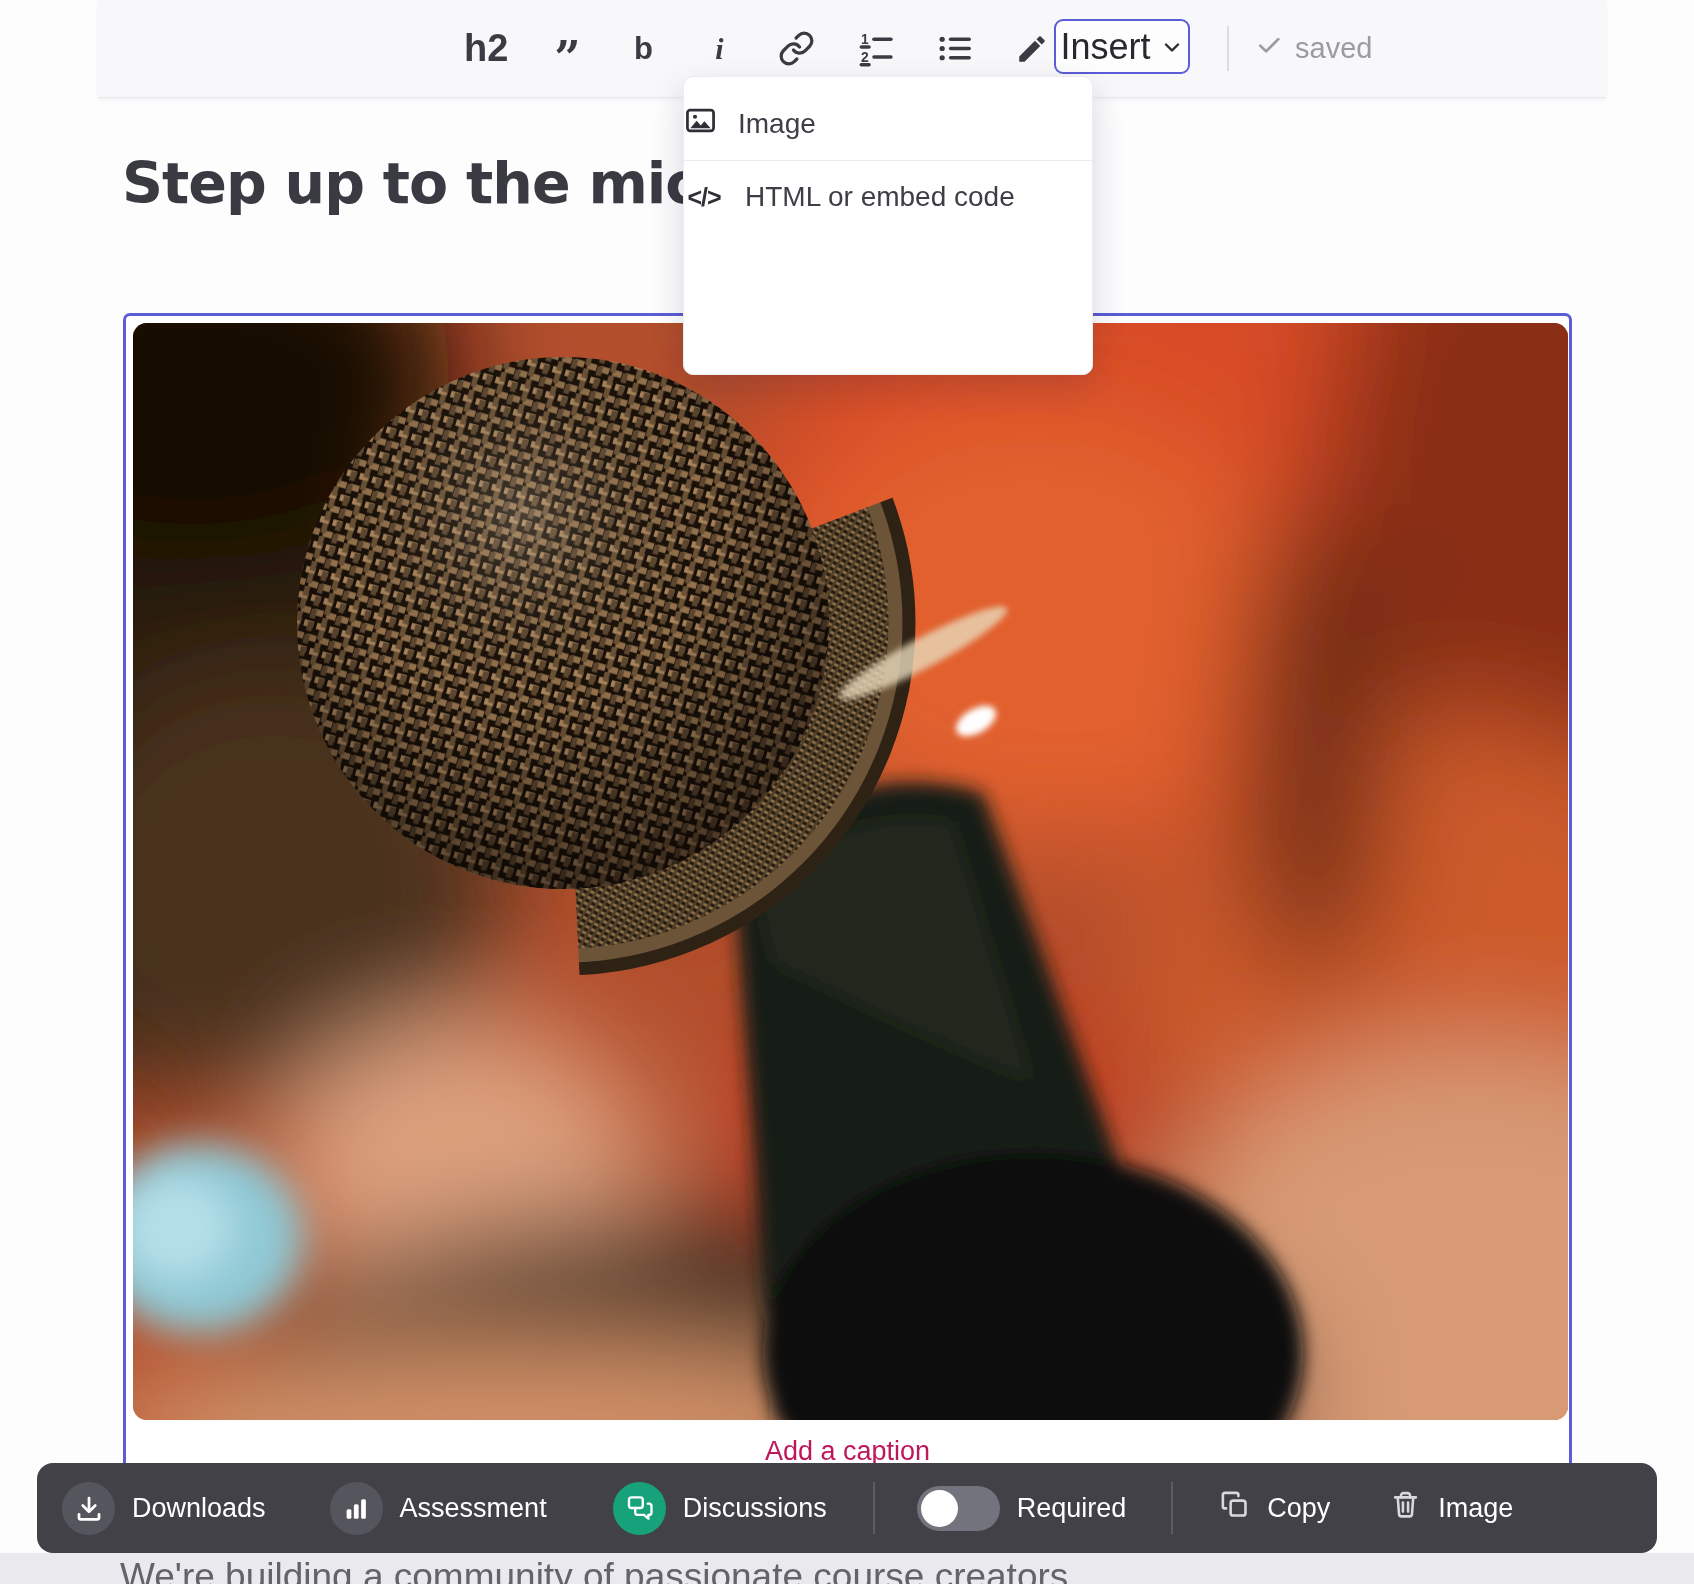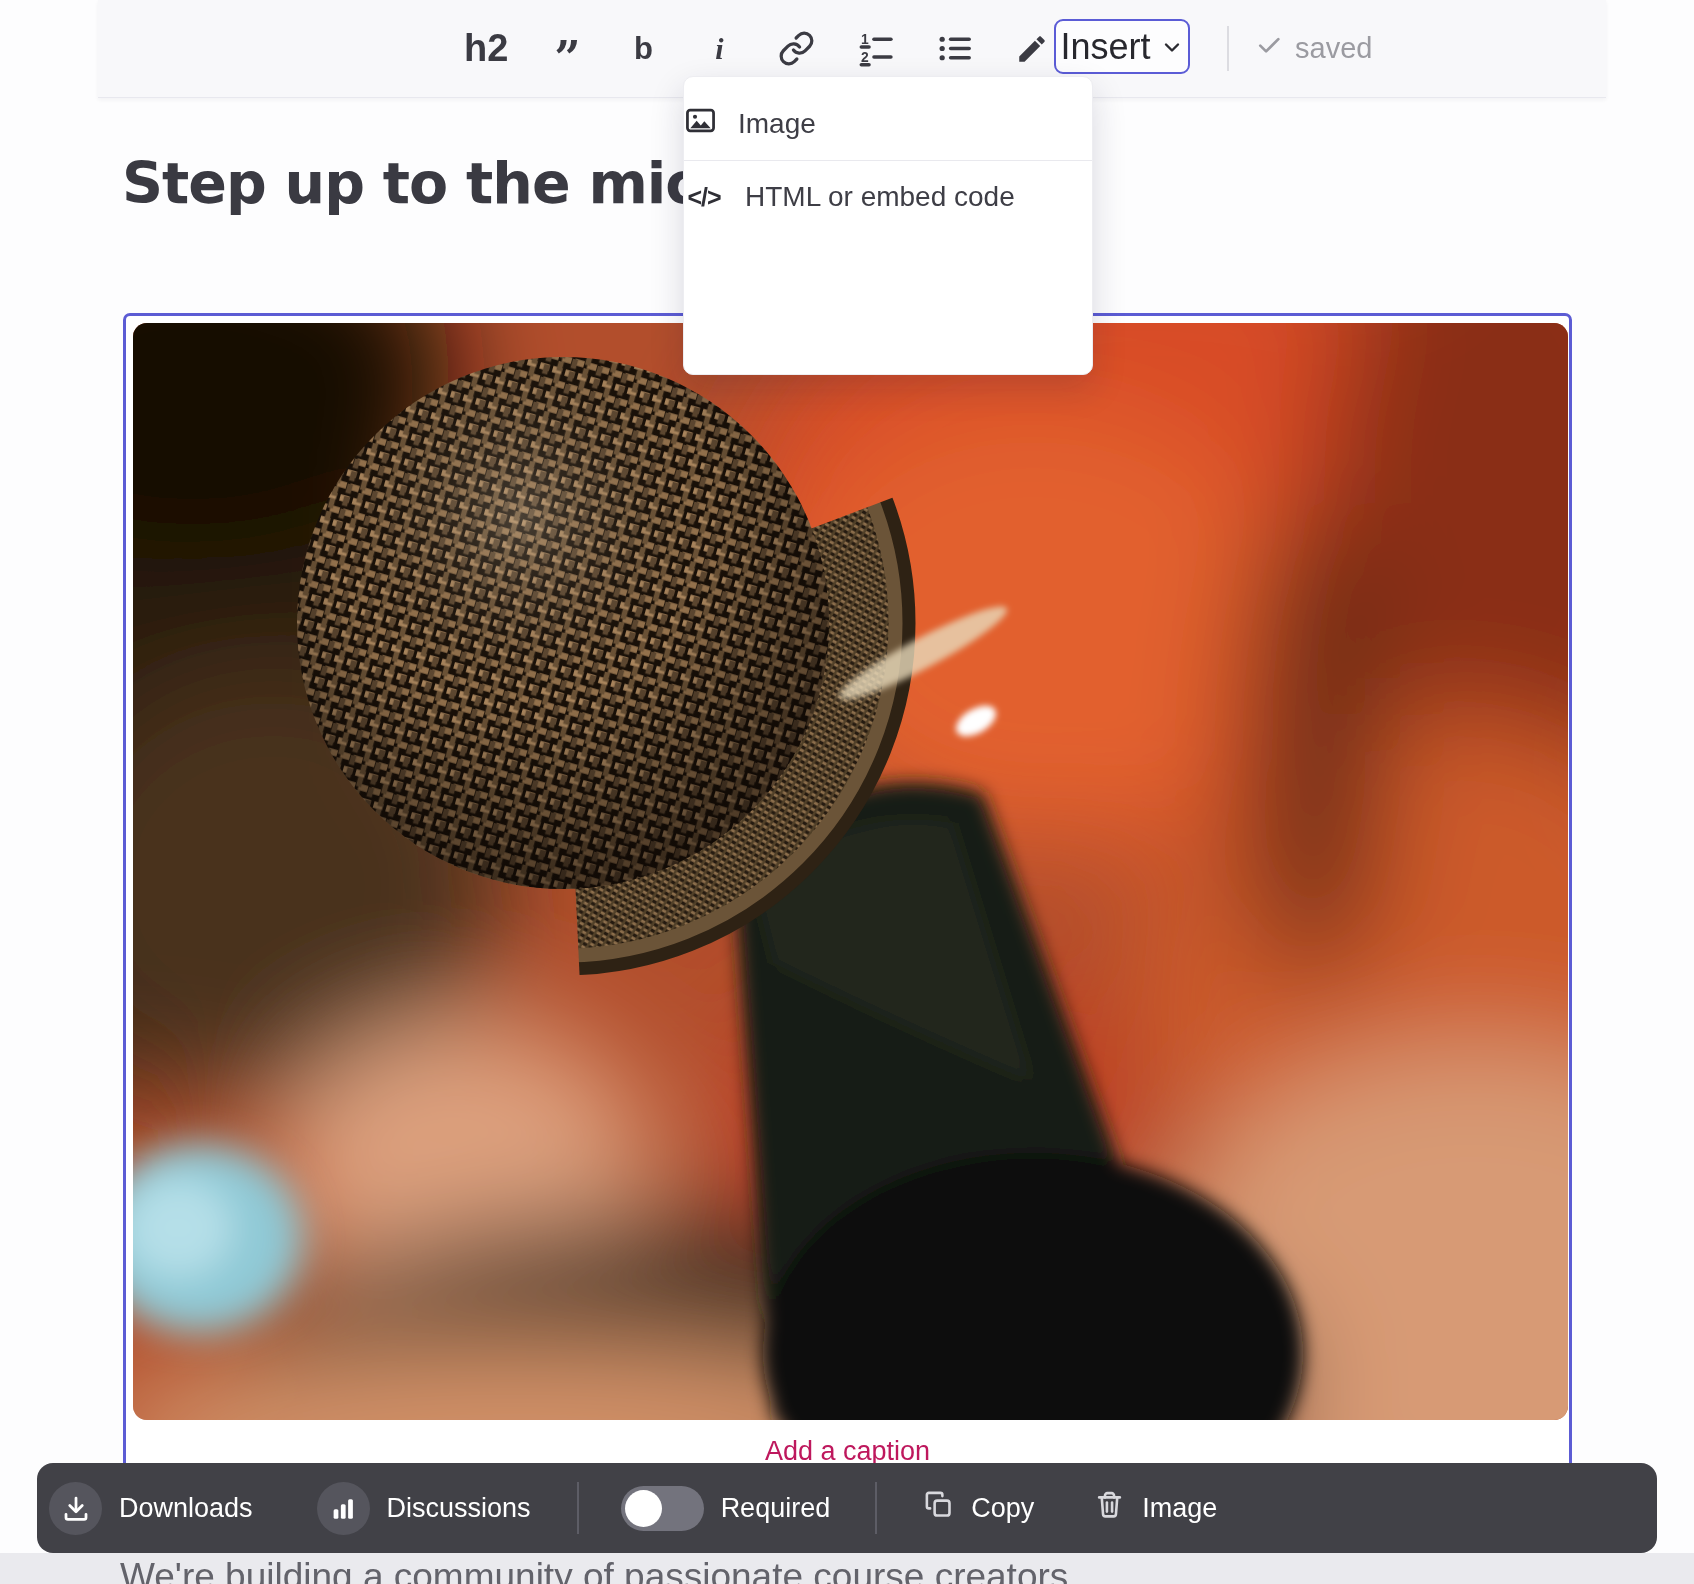--- a/index.html
+++ b/index.html
@@ -44,21 +44,21 @@
                border:3.5px solid #5c5cd4; border-radius:7px; background:#ffffff; z-index:3; }
   .photo { position:absolute; left:7px; top:7px; width:1435px; height:1097px; border-radius:14px; overflow:hidden; }
   .caption { position:absolute; left:0; top:1120px; width:100%; text-align:center;
              color:#be185d; font-size:27px; }
 
   .paragraph { position:absolute; left:120px; top:1556px; font-size:37px; color:#63636b; z-index:36; white-space:nowrap; }
   .bottom-strip { position:absolute; left:0; top:1553px; width:1694px; height:31px; background:#eaeaee; z-index:35; }
 
   
   .blockbar { position:absolute; left:37px; top:1463px; width:1620px; height:90px; background:#414147;
-              border-radius:16px; z-index:50; display:flex; align-items:center; padding-left:12px;
+              border-radius:16px; z-index:50; display:flex; align-items:center; padding-left:25px;
               color:#ffffff; font-size:27px; }
   .bitem { display:flex; align-items:center; gap:17px; cursor:pointer; white-space:nowrap; }
   .bcircle { width:53px; height:53px; border-radius:50%; background:#55555d; display:flex; align-items:center; justify-content:center; }
   .bcircle.green { background:#17a27c; }
   .bb-divider { width:2px; height:52px; background:#5d5d66; }
   .toggle { width:83px; height:45px; border-radius:23px; background:#73737d; position:relative; cursor:pointer; }
   .knob { position:absolute; left:4px; top:4px; width:37px; height:37px; border-radius:50%; background:#ffffff; }
   .m64{margin-left:64px} .m66{margin-left:66px} .m46{margin-left:46px} .m42{margin-left:42px}
   .m45{margin-left:45px} .m60{margin-left:60px}
 </style>
@@ -252,23 +252,32 @@
     </div>
 
     <div class="bitem m64">
       <span class="bcircle">
         <svg width="30" height="30" viewBox="0 0 24 24" fill="#ffffff">
             <rect x="4.5" y="13" width="3.8" height="7.5" rx="1.2"></rect>
             <rect x="10.3" y="9" width="3.8" height="11.5" rx="1.2"></rect>
             <rect x="16.1" y="5" width="3.8" height="15.5" rx="1.2"></rect>
           </svg>
       </span>
+      <span>Assessment</span>
+    </div>
+
+    <div class="bitem m66">
+      <span class="bcircle green">
+        <svg width="30" height="30" viewBox="0 0 24 24" fill="none" stroke="#ffffff" stroke-width="1.9" stroke-linecap="round" stroke-linejoin="round">
+            <rect x="4" y="3.5" width="11" height="8.5" rx="2"></rect>
+            <path d="M9 12v3.5a2 2 0 0 0 2 2h5l3.5 3v-3h.5a2 2 0 0 0 2-2v-5a2 2 0 0 0-2-2h-1"></path>
+          </svg>
+      </span>
       <span>Discussions</span>
     </div>
-
 
     <div class="bb-divider m46"></div>
 
     <div class="bitem m42">
       <span class="toggle">
           <span class="knob"></span>
         </span>
       <span>Required</span>
     </div>
 

